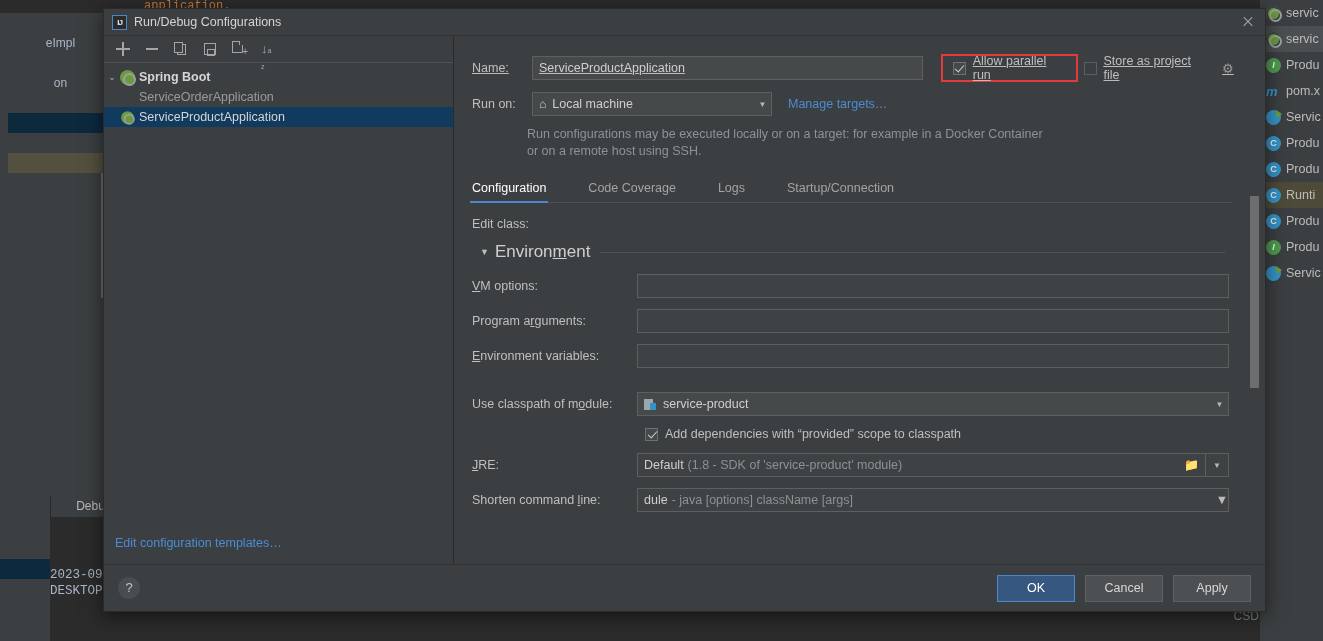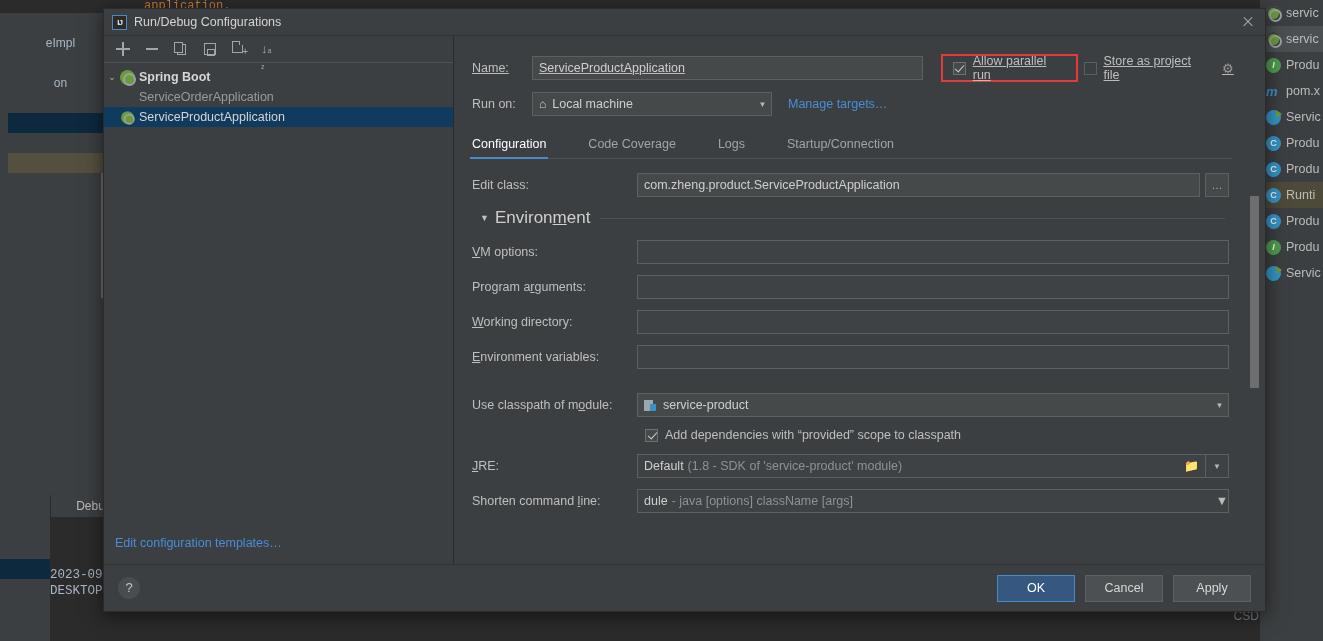--- a/index.html
+++ b/index.html
@@ -466,36 +466,33 @@
           <div class="runon-row">
             <span class="runon-label lbl">Run on:</span>
             <div class="combo runon-combo">
               <span class="home-ico">⌂</span>
               <span>Local machine</span>
               <span class="arrow">▼</span>
             </div>
             <span class="manage-link">Manage targets…</span>
           </div>
 
+          <div class="hint">Run configurations may be executed locally or on a target: for example in a Docker Container or on a remote host using SSH.</div>
 
           <div class="tabs">
             <div class="tab active">Configuration</div>
             <div class="tab">Code Coverage</div>
             <div class="tab">Logs</div>
             <div class="tab">Startup/Connection</div>
           </div>
 
           <div class="form">
 
             <div class="frow">
               <span class="fl">Edit class:</span>
-              <div class="fbox">
-                <div class="finput">com.zheng.product.ServiceProductApplication</div>
-                <div class="ibtn">…</div>
-              </div>
             </div>
 
             <div class="env-header">
               <span class="env-tri">▼</span>
               <span class="env-title">Environ<span class="und">m</span>ent</span>
               <span class="env-line"></span>
             </div>
 
             <div class="frow">
               <span class="fl"><span class="und">V</span>M options:</span>
@@ -504,26 +501,20 @@
               </div>
             </div>
 
             <div class="frow">
               <span class="fl">Program a<span class="und">r</span>guments:</span>
               <div class="fbox">
                 <div class="finput empty"></div>
               </div>
             </div>
 
-            <div class="frow">
-              <span class="fl"><span class="und">W</span>orking directory:</span>
-              <div class="fbox">
-                <div class="finput empty"></div>
-              </div>
-            </div>
 
             <div class="frow">
               <span class="fl"><span class="und">E</span>nvironment variables:</span>
               <div class="fbox">
                 <div class="finput empty"></div>
               </div>
             </div>
 
             <div class="frow" style="margin-top:24px;">
               <span class="fl">Use classpath of m<span class="und">o</span>dule:</span>

